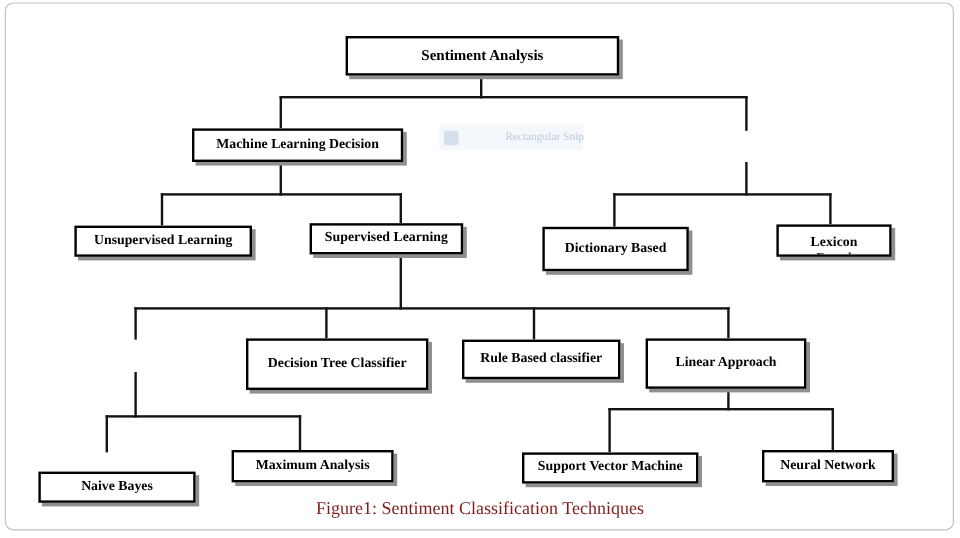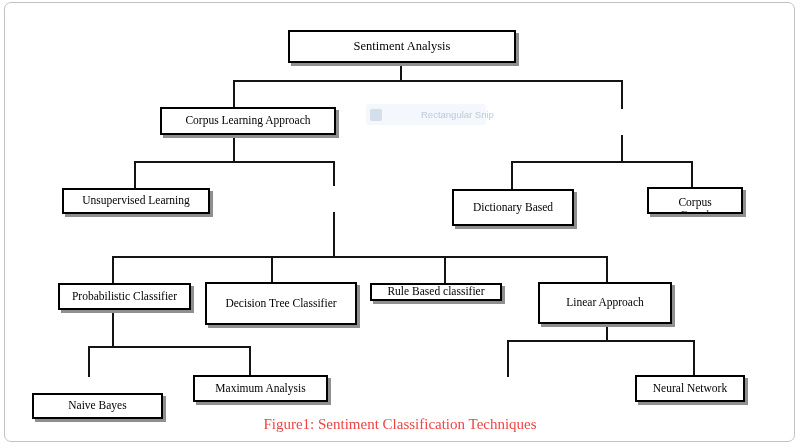--- a/index.html
+++ b/index.html
@@ -8,43 +8,43 @@
     font-family:"Liberation Serif", serif;
   }
   .page-frame{
     position:absolute;left:4px;top:2px;width:789px;height:438px;
     border:1px solid #c2c2c2;border-radius:7px;pointer-events:none;
   }
   .node{
     position:absolute;display:flex;align-items:center;justify-content:center;
     background:#ffffff;border:2px solid #000000;
     box-shadow:3px 3px 0 0 #8f8f8f;
-    font-weight:normal;font-size:11.5px;color:#000000;text-align:center;
+    font-weight:bold;font-size:11.5px;color:#000000;text-align:center;
     line-height:1.15;overflow:hidden;box-sizing:border-box;
   }
   .node.root{border-width:2.5px;font-size:12.5px;}
   .node .two-line{display:flex;flex-direction:column;align-items:center;margin-top:8px;}
   .node .clipped{height:4px;overflow:hidden;opacity:.8;}
   .line{position:absolute;background:#141414;}
   .caption{
     position:absolute;left:0;top:416px;width:800px;text-align:center;
-    font-size:15px;color:#ef4444;font-weight:normal;
+    font-size:15px;color:#7f1d1d;font-weight:normal;
   }
   .watermark{
     position:absolute;left:366px;top:104px;width:120px;height:21px;
     background:rgba(206,219,236,0.30);border-radius:3px;
     display:flex;align-items:center;gap:5px;padding-left:4px;box-sizing:border-box;
     opacity:.75;
   }
   .watermark .wm-icon{
     width:12px;height:12px;background:rgba(150,172,205,0.45);
     border-radius:2px;flex:0 0 auto;
   }
   .watermark .wm-text{
-    font-family:Liberation Sans, sans-serif;font-size:9.5px;
+    font-family:Liberation Serif, serif;font-size:9.5px;
     color:rgba(128,150,186,0.65);white-space:nowrap;padding-left:34px;
   }
 </style>
 </head>
 <body>
 
 <div class="stage">
 
   <div class="page-frame"></div>
 
@@ -80,45 +80,46 @@
   <div class="line" style="left:507px;top:340px;width:2px;height:37px"></div>
   <div class="line" style="left:693px;top:340px;width:2px;height:35px"></div>
 
   <div class="watermark">
     <span class="wm-icon"></span>
     <span class="wm-text">Rectangular Snip</span>
   </div>
 
   <div class="node root" style="left:288px;top:30px;width:228px;height:33px">Sentiment Analysis</div>
 
-  <div class="node" style="left:160px;top:107px;width:176px;height:28px">Corpus Learning Approach</div>
+  <div class="node" style="left:160px;top:107px;width:176px;height:28px">Machine Learning Decision</div>
 
 
   <div class="node" style="left:62px;top:188px;width:148px;height:26px">Unsupervised Learning</div>
 
+  <div class="node" style="left:258px;top:186px;width:128px;height:26px">Supervised Learning</div>
 
   <div class="node" style="left:452px;top:189px;width:122px;height:37px">Dictionary Based</div>
 
   <div class="node" style="left:647px;top:187px;width:96px;height:27px">
     <span class="two-line">
-      <span>Corpus</span>
+      <span>Lexicon</span>
       <span class="clipped">Based</span>
     </span>
   </div>
 
-  <div class="node" style="left:58px;top:283px;width:133px;height:27px">Probabilistic Classifier</div>
 
   <div class="node" style="left:205px;top:282px;width:152px;height:43px">Decision Tree Classifier</div>
 
-  <div class="node" style="left:370px;top:283px;width:132px;height:18px">Rule Based classifier</div>
+  <div class="node" style="left:385px;top:283px;width:132px;height:33px">Rule Based classifier</div>
 
   <div class="node" style="left:538px;top:282px;width:134px;height:42px">Linear Approach</div>
 
   <div class="node" style="left:32px;top:393px;width:131px;height:26px">Naive Bayes</div>
 
   <div class="node" style="left:193px;top:375px;width:135px;height:27px">Maximum Analysis</div>
 
+  <div class="node" style="left:435px;top:377px;width:147px;height:26px">Support Vector Machine</div>
 
   <div class="node" style="left:635px;top:375px;width:110px;height:27px">Neural Network</div>
 
   <div class="caption">Figure1: Sentiment Classification Techniques</div>
 
 </div>
 
 </body></html>

